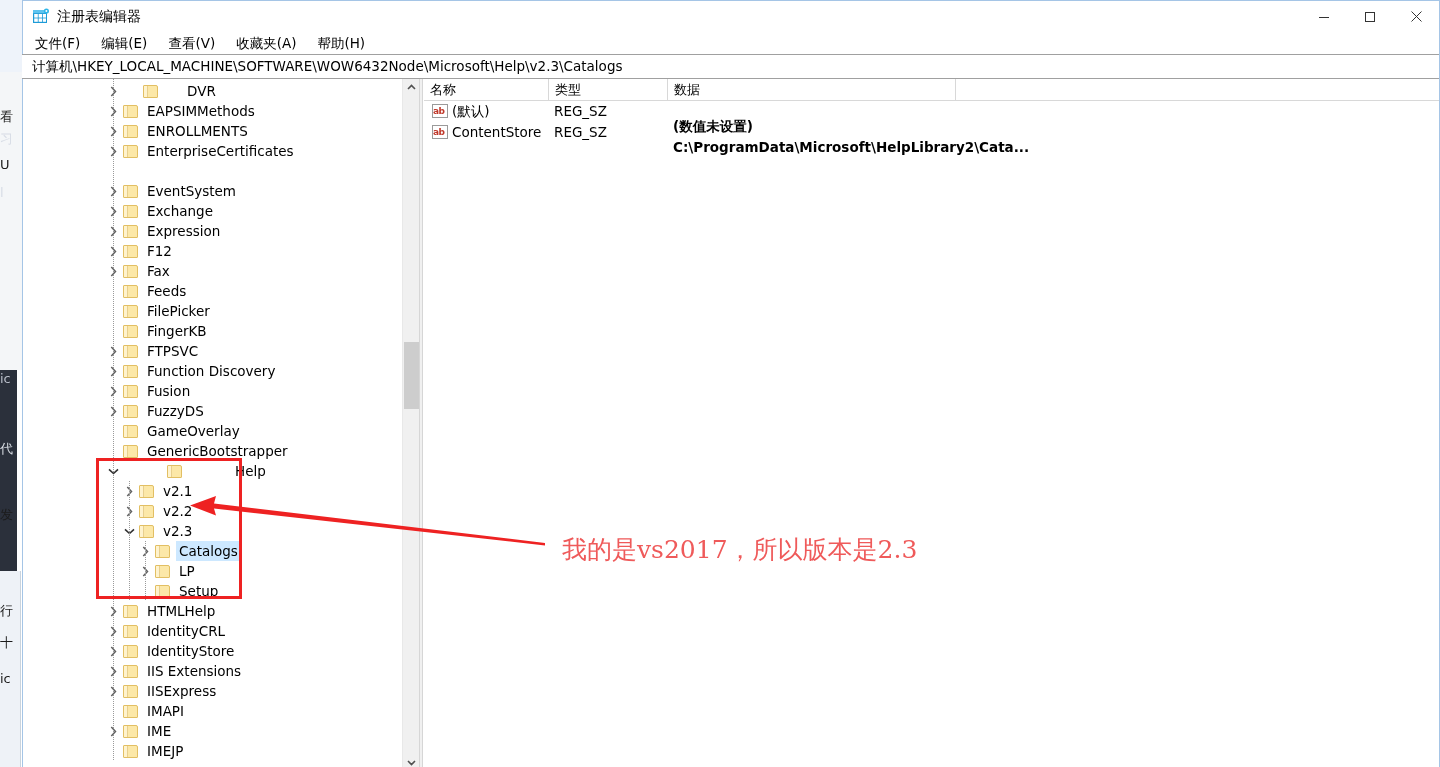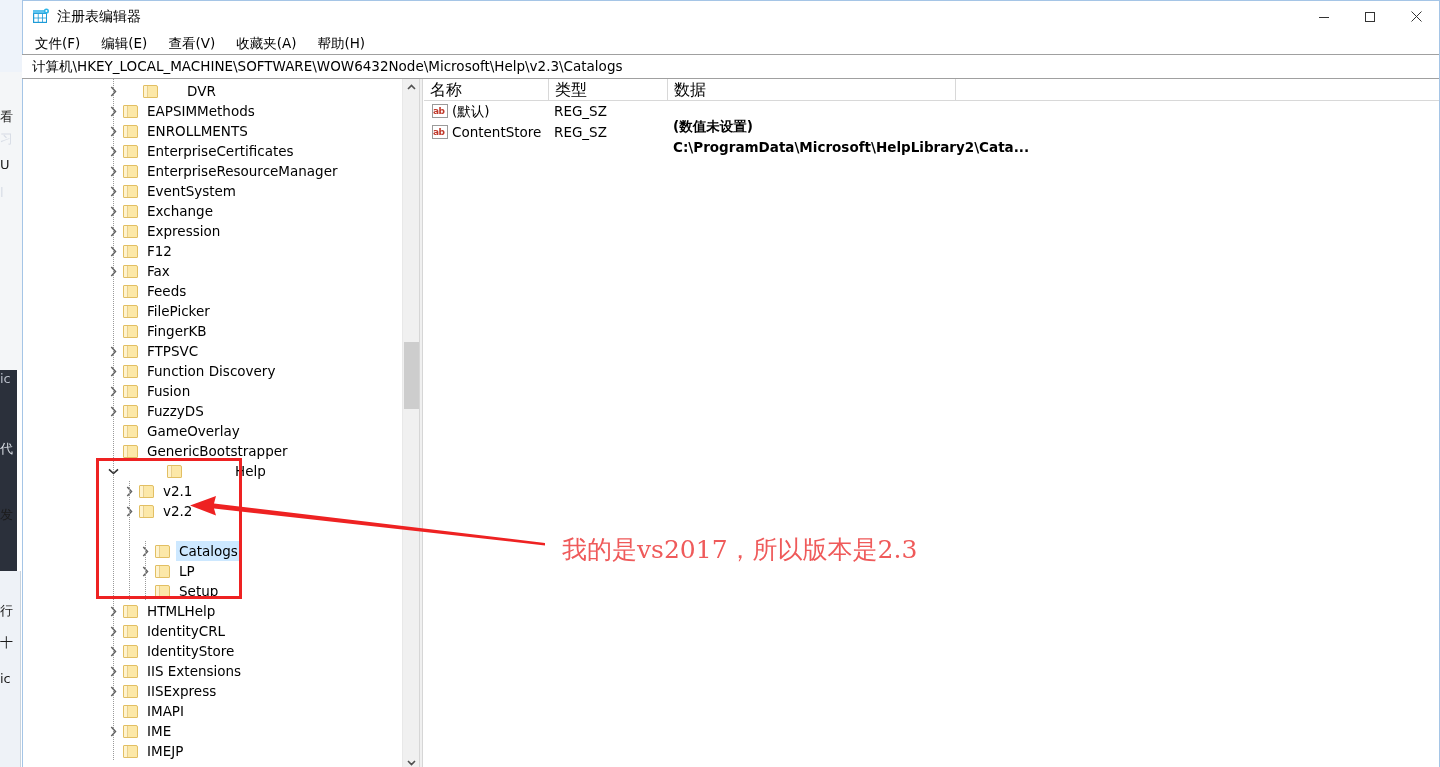--- a/index.html
+++ b/index.html
@@ -68,21 +68,21 @@
   .vsb .arr.down{bottom:0;}
   .vsb .thumb{position:absolute;left:1px;width:15px;background:#cdcdcd;}
 
   
   .splitter{position:absolute;left:396px;top:0;width:4px;height:692px;background:#f0f0f0;border-left:1px solid #d6d6d6;border-right:1px solid #d6d6d6;box-sizing:border-box;}
 
   
   .list-pane{position:absolute;left:401px;top:0;right:0;height:692px;background:#ffffff;overflow:hidden;}
   .lhead{position:relative;height:21px;background:#ffffff;border-bottom:1px solid #d8d8d8;}
   .lhead .hcell{position:absolute;top:0;height:21px;border-right:1px solid #d8d8d8;box-sizing:border-box;
-    font-size:16px;color:#000;padding:2px 0 0 6px;line-height:18px;white-space:nowrap;
+    font-size:13px;color:#000;padding:2px 0 0 6px;line-height:18px;white-space:nowrap;
     font-family:"DejaVu Sans","Liberation Sans",sans-serif;}
   .lrow{position:relative;height:21px;}
   .lrow .abi{position:absolute;left:8px;top:3px;width:16px;height:14px;background:#ffffff;border:1px solid #9a9a9a;box-sizing:border-box;
     font-size:9px;font-weight:bold;color:#c0392b;line-height:12px;text-align:left;letter-spacing:-0.5px;
     font-family:"DejaVu Sans","Liberation Sans",sans-serif;}
   .lrow .c-name{position:absolute;left:28px;top:1px;font-size:13.5px;color:#000;line-height:19px;white-space:nowrap;
     font-family:"DejaVu Sans","Liberation Sans",sans-serif;}
   .lrow .c-type{position:absolute;left:130px;top:1px;font-size:13.5px;color:#000;line-height:19px;white-space:nowrap;
     font-family:"DejaVu Sans","Liberation Sans",sans-serif;}
   .lrow .c-data{position:absolute;left:249px;top:16px;font-size:13.5px;color:#000;line-height:19px;white-space:nowrap;
@@ -214,32 +214,20 @@
                 <svg width="7" height="11" viewBox="0 0 7 11">
                   <polyline points="1.3,1 5.5,5.5 1.3,10" fill="none" stroke="#606060" stroke-width="1.5"></polyline>
                 </svg>
               </span>
               <span class="folder">
                 <span class="f-back"></span>
                 <span class="f-tab"></span>
               </span>
               <span class="lbl">EnterpriseCertificates</span>
             </div>
-            <div class="tnode" style="top: 82px; padding-left: 84px;">
-              <span class="exp">
-                <svg width="7" height="11" viewBox="0 0 7 11">
-                  <polyline points="1.3,1 5.5,5.5 1.3,10" fill="none" stroke="#606060" stroke-width="1.5"></polyline>
-                </svg>
-              </span>
-              <span class="folder">
-                <span class="f-back"></span>
-                <span class="f-tab"></span>
-              </span>
-              <span class="lbl">EnterpriseResourceManager</span>
-            </div>
             <div class="tnode" style="top: 102px; padding-left: 84px;">
               <span class="exp">
                 <svg width="7" height="11" viewBox="0 0 7 11">
                   <polyline points="1.3,1 5.5,5.5 1.3,10" fill="none" stroke="#606060" stroke-width="1.5"></polyline>
                 </svg>
               </span>
               <span class="folder">
                 <span class="f-back"></span>
                 <span class="f-tab"></span>
               </span>
@@ -409,20 +397,32 @@
               <span class="exp">
                 <svg width="7" height="11" viewBox="0 0 7 11">
                   <polyline points="1.3,1 5.5,5.5 1.3,10" fill="none" stroke="#606060" stroke-width="1.5"></polyline>
                 </svg>
               </span>
               <span class="folder">
                 <span class="f-back"></span>
                 <span class="f-tab"></span>
               </span>
               <span class="lbl">v2.2</span>
+            </div>
+            <div class="tnode" style="top: 442px; padding-left: 100px;">
+              <span class="exp">
+                <svg width="11" height="7" viewBox="0 0 11 7">
+                  <polyline points="1,1.3 5.5,5.5 10,1.3" fill="none" stroke="#303030" stroke-width="1.6"></polyline>
+                </svg>
+              </span>
+              <span class="folder">
+                <span class="f-back"></span>
+                <span class="f-tab"></span>
+              </span>
+              <span class="lbl">v2.3</span>
             </div>
             <div class="tnode" style="top: 462px; padding-left: 116px;">
               <span class="exp">
                 <svg width="7" height="11" viewBox="0 0 7 11">
                   <polyline points="1.3,1 5.5,5.5 1.3,10" fill="none" stroke="#606060" stroke-width="1.5"></polyline>
                 </svg>
               </span>
               <span class="folder">
                 <span class="f-back"></span>
                 <span class="f-tab"></span>

